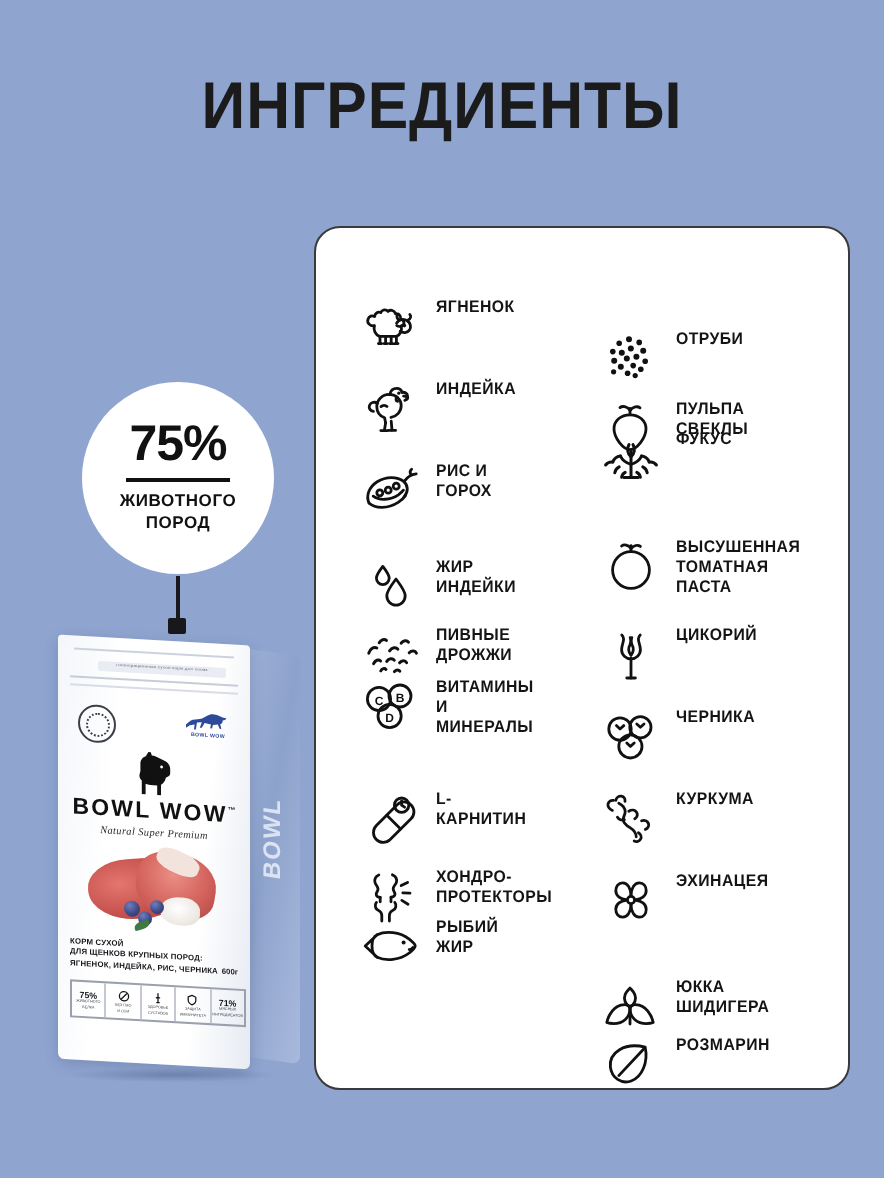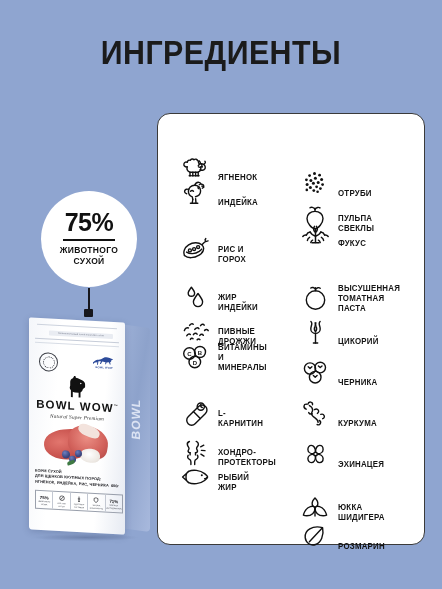--- a/index.html
+++ b/index.html
@@ -32,21 +32,21 @@
     border-radius:13px;
     box-sizing:border-box;
   }
   .col{
     position:absolute;top:0;
   }
   .col-left{left:22px;}
   .col-right{left:142px;}
   .ing{
     position:absolute;
-    display:flex;align-items:flex-end;
+    display:flex;align-items:flex-start;
     height:34px;
   }
   .ing .ico{
     width:30px;height:30px;
     flex:0 0 30px;
     display:flex;align-items:center;justify-content:center;
   }
   .ing .ico svg{display:block;}
   .ing .lbl{
     margin-left:8px;
@@ -263,21 +263,21 @@
           <path d="M17.3 11.6c1.1-2.1 3.6-2.3 5.3-1.2 1.6 1 2.2 3.2 1.1 4.7-1 1.4-3.2 1.6-4.6.5"></path>
           <circle cx="21.2" cy="12.8" r=".9" fill="#111" stroke="none"></circle>
           <path d="M18.2 9.7c-1-.8-1-2.1 0-2.6M23.2 9.9c1.2-.6 1.5-1.9.7-2.7"></path>
           <path d="M9 18.2v3.6M11.8 18.2v3.6M14.6 18.2v3.6M17.2 18.2v3.6"></path>
           <path d="M8.2 21.8h1.6M11 21.8h1.6M13.8 21.8h1.6M16.4 21.8h1.6"></path>
         </svg>
       </span>
       <span class="lbl">ЯГНЕНОК</span>
     </div>
 
-    <div class="ing" style="top:59px">
+    <div class="ing" style="top:75px">
       <span class="ico">
         <svg width="27" height="28" viewBox="0 0 27 28" fill="none" stroke="#111" stroke-width="1.4" stroke-linecap="round" stroke-linejoin="round">
           <path d="M12.6 7.2c-3.4 0-6.2 2.7-6.2 6 0 2.6 1.6 4.8 3.9 5.7l.5 2.6"></path>
           <path d="M12.6 7.2c3.4 0 6 2.5 6 5.6 0 3-2.2 5.4-5.1 5.9"></path>
           <path d="M12.9 7.3c.4-1.9 1.8-3.1 3.4-3.1 1.4 0 2.4.8 2.7 2"></path>
           <path d="M19 6.2c1.4-.3 2.6.5 2.8 1.7.2 1-.4 2-1.4 2.3"></path>
           <circle cx="17.4" cy="6.6" r=".8" fill="#111" stroke="none"></circle>
           <path d="M19.8 8.1c1-.2 1.8.4 1.7 1.3M16.6 8.6c-.9.6-.8 1.8.2 2.1"></path>
           <path d="M6.8 11.6C5 10.6 3.2 11.3 2.7 12.8c-.4 1.4.5 2.7 2 2.9"></path>
           <path d="M10.8 21.5l-.6 3.6M13.6 20.6l.4 4.5"></path>
@@ -438,21 +438,21 @@
           <path d="M9.2 11c-1.6.2-3.2 1.4-3.8 3M19.8 11c1.6.2 3.2 1.4 3.8 3"></path>
           <path d="M5.4 14c-1.4-.2-2.8.4-3.6 1.5M23.6 14c1.4-.2 2.8.4 3.6 1.5"></path>
           <path d="M8.6 16.4c-1.2.6-2 1.8-2.2 3M20.4 16.4c1.2.6 2 1.8 2.2 3"></path>
           <path d="M11.6 19.2c-1 .5-1.6 1.4-1.8 2.4M17.4 19.2c1 .5 1.6 1.4 1.8 2.4"></path>
           <path d="M11 21.8h7"></path>
         </svg>
       </span>
       <span class="lbl">ФУКУС</span>
     </div>
 
-    <div class="ing" style="top:165px">
+    <div class="ing" style="top:154px">
       <span class="ico">
         <svg width="25" height="27" viewBox="0 0 25 27" fill="none" stroke="#111" stroke-width="1.4" stroke-linecap="round" stroke-linejoin="round">
           <circle cx="12.5" cy="15" r="9.2"></circle>
           <path d="M12.5 5.8V2.8"></path>
           <path d="M12.5 4.2c-1.3-1.8-3.5-2.2-4.7-1.2"></path>
           <path d="M12.5 4.4c1.3-1.8 3.5-2.2 4.7-1.2"></path>
         </svg>
       </span>
       <span class="lbl">ВЫСУШЕННАЯ
 ТОМАТНАЯ ПАСТА</span>
@@ -534,21 +534,21 @@
       <span class="lbl">РОЗМАРИН</span>
     </div>
 
   </div>
 </div>
 
 <div class="badge">
   <div class="pct">75%</div>
   <div class="rule"></div>
   <div class="sub">ЖИВОТНОГО
-СУХОЙ</div>
+ПОРОД</div>
 </div>
 <div class="string"></div>
 <div class="knob"></div>
 
 <div class="pack">
 
   <div class="pack-side">
     <div class="pack-side-txt">BOWL</div>
   </div>
 

